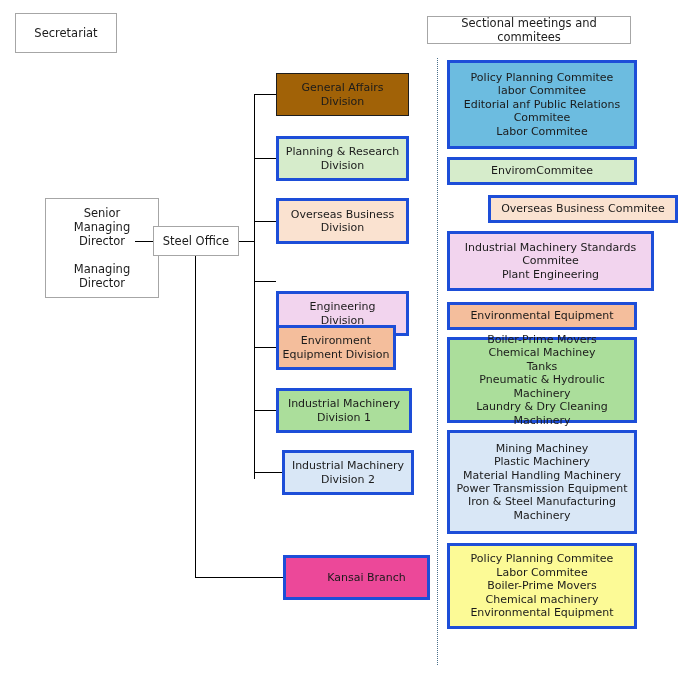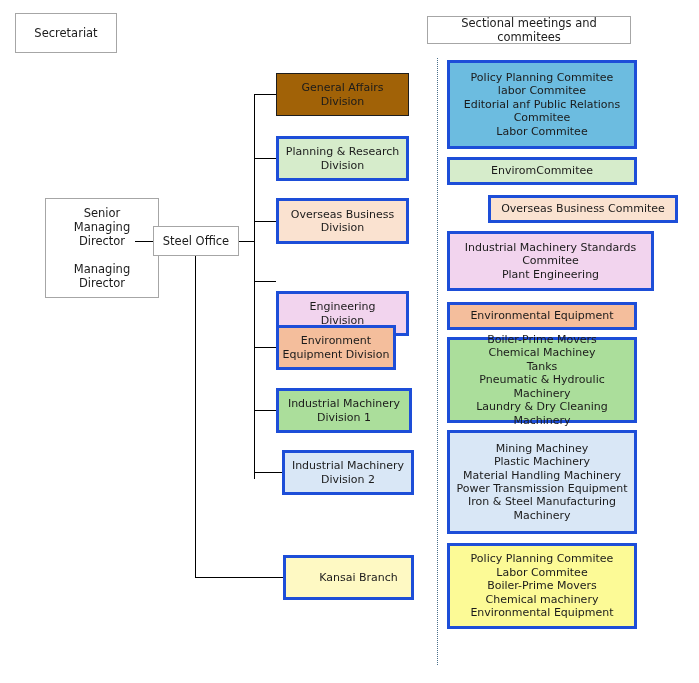--- a/index.html
+++ b/index.html
@@ -96,21 +96,21 @@
 
   <div class="box colored" style="left:276px; top:325px; width:120px; height:45px; background:#F4BE9C;">Environment
 Equipment Division</div>
 
   <div class="box colored" style="left:276px; top:388px; width:136px; height:45px; background:#ABDE9B;">Industrial Machinery
 Division 1</div>
 
   <div class="box colored" style="left:282px; top:450px; width:132px; height:45px; background:#D9E7F6;">Industrial Machinery
 Division 2</div>
 
-  <div class="box colored" style="left:283px; top:555px; width:131px; height:45px; background:#fef9c3;padding-left:20px;">Kansai Branch</div>
+  <div class="box colored" style="left:283px; top:555px; width:147px; height:45px; background:#ec4899;padding-left:20px;">Kansai Branch</div>
 
   <div class="box plain" style="left:427px; top:16px; width:204px; height:28px;">Sectional meetings and commitees</div>
 
   <div class="dotline" style="left:437px; top:58px; height:607px;"></div>
 
   <div class="box colored" style="left:447px; top:60px; width:190px; height:89px; background:#6CBCE0;">Policy Planning Commitee
 labor Commitee
 Editorial anf Public Relations
 Commitee
 Labor Commitee</div>

